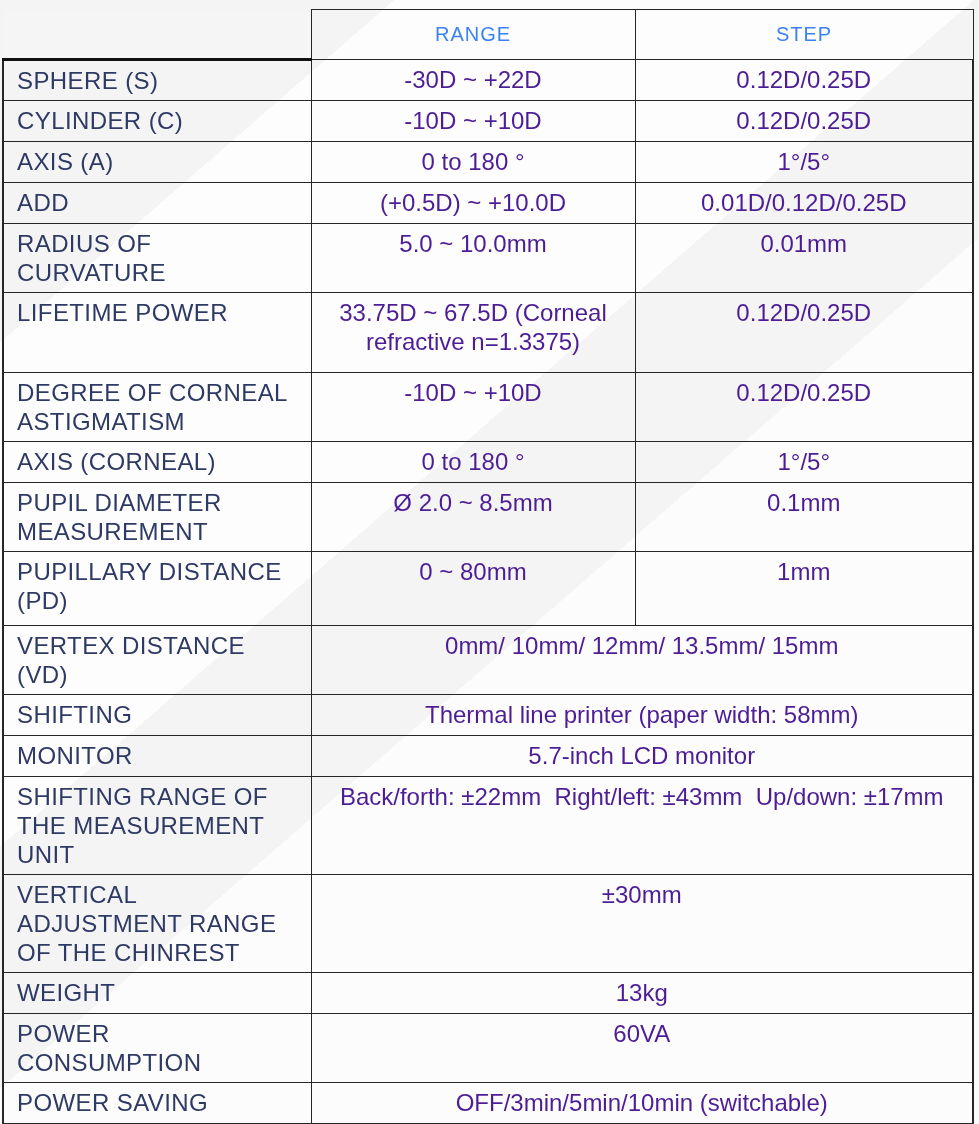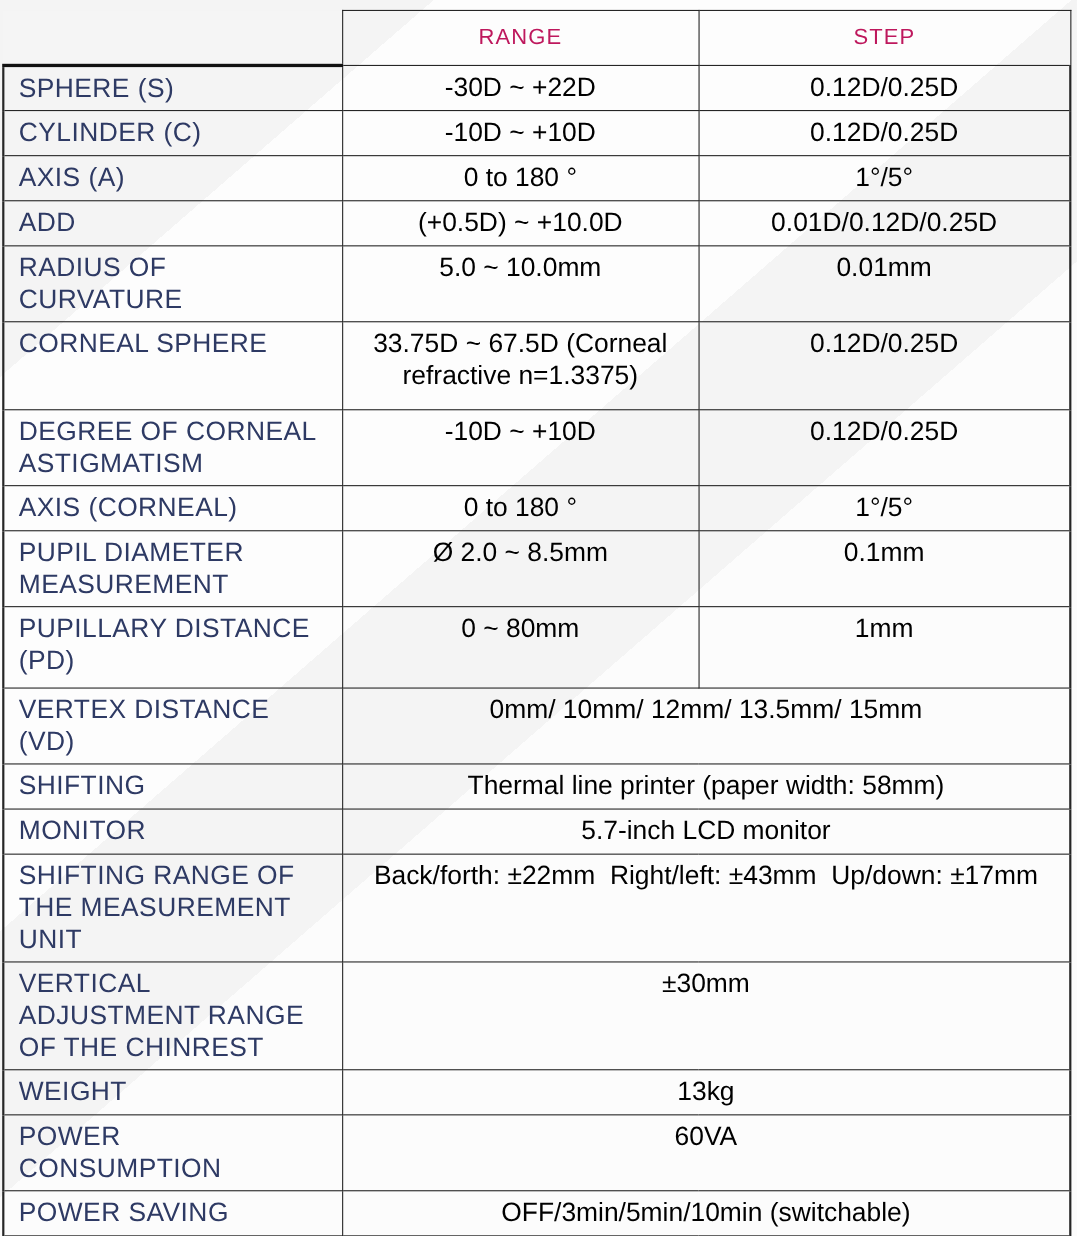--- a/index.html
+++ b/index.html
@@ -27,21 +27,21 @@
   col.c-range { width: 324px; }
   col.c-step  { width: 338px; }
 
   th, td { border: 1px solid #262626; }
 
   thead th {
     height: 46px;
     font-size: 20px;
     font-weight: 400;
     letter-spacing: 1px;
-    color: #be185d;
+    color: #3b82f6;
     text-align: center;
     background: transparent;
   }
   th.corner {
     border: none;
     background: #f5f5f5;
   }
 
   tbody tr { height: 41px; }
   tbody tr.r6  { height: 80px; }
@@ -58,21 +58,21 @@
     line-height: 29px;
   }
   td.label-cell {
     color: #2e3a64;
     text-align: left;
     padding-left: 13px;
     letter-spacing: 0.4px;
     border-left-width: 2px;
   }
   td.value-cell {
-    color: #000000;
+    color: #4c1d95;
     text-align: center;
     white-space: pre-wrap;
   }
   tbody tr > td:last-child { border-right-width: 2px; }
   tbody tr:first-child td.label-cell { border-top: 3px solid #111111; }
   tbody tr:last-child td { border-bottom-width: 2px; }
 </style>
 </head>
 <body>
 
@@ -110,21 +110,21 @@
           <td class="label-cell">ADD</td>
           <td class="value-cell">(+0.5D) ~ +10.0D</td>
           <td class="value-cell">0.01D/0.12D/0.25D</td>
         </tr>
         <tr class="r5">
           <td class="label-cell">RADIUS OF CURVATURE</td>
           <td class="value-cell">5.0 ~ 10.0mm</td>
           <td class="value-cell">0.01mm</td>
         </tr>
         <tr class="r6">
-          <td class="label-cell">CORNEAL SPHERE</td>
+          <td class="label-cell">LIFETIME POWER</td>
           <td class="value-cell">33.75D ~ 67.5D (Corneal refractive n=1.3375)</td>
           <td class="value-cell">0.12D/0.25D</td>
         </tr>
         <tr class="r7">
           <td class="label-cell">DEGREE OF CORNEAL ASTIGMATISM</td>
           <td class="value-cell">-10D ~ +10D</td>
           <td class="value-cell">0.12D/0.25D</td>
         </tr>
         <tr class="r8">
           <td class="label-cell">AXIS (CORNEAL)</td>

